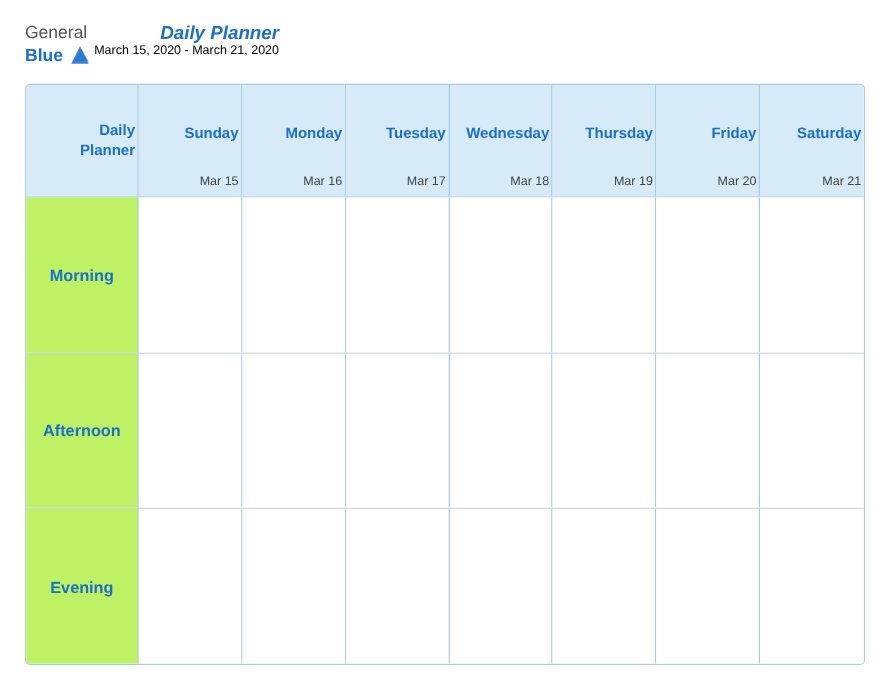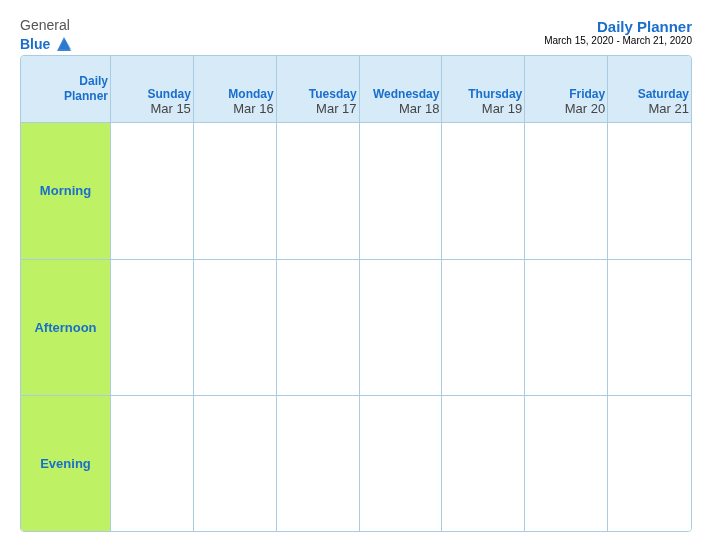--- a/index.html
+++ b/index.html
@@ -13,22 +13,22 @@
     .page {
       width: 712px;
       height: 550px;
       background: #fff;
       padding: 18px 20px 18px 20px;
       display: flex;
       flex-direction: column;
     }
     .header {
       display: flex;
-      justify-content: space-between;
       align-items: flex-start;
+      margin-bottom: 12px;
     }
     .logo {
       display: flex;
       align-items: center;
       gap: 4px;
     }
     .logo-text-general {
       font-size: 14px;
       color: #555;
       font-weight: normal;
@@ -42,20 +42,21 @@
       width: 22px;
       height: 22px;
     }
     .header-right {
       text-align: right;
     }
     .header-title {
       font-size: 15px;
       font-weight: bold;
       color: #1a6fcc;
+      font-style: italic;
     }
     .header-date {
       font-size: 10px;
       font-weight: normal;
       color: #000000;
     }
     .calendar {
       flex: 1;
       border: 1.5px solid #aacce0;
       border-radius: 4px;
@@ -81,22 +82,23 @@
     .cal-header-cell:last-child {
       border-right: none;
     }
     .cal-header-day {
       font-size: 12px;
       font-weight: bold;
       color: #1a6fcc;
       margin-top: 25px;
     }
     .cal-header-date {
-      font-size: 13px;
+      font-size: 10px;
       color: #444;
+      margin-top: 27px;
     }
     .cal-header-label {
       font-size: 12px;
       font-weight: bold;
       color: #1a6fcc;
       line-height: 1.3;
     }
     .cal-body {
       flex: 1;
       display: flex;

